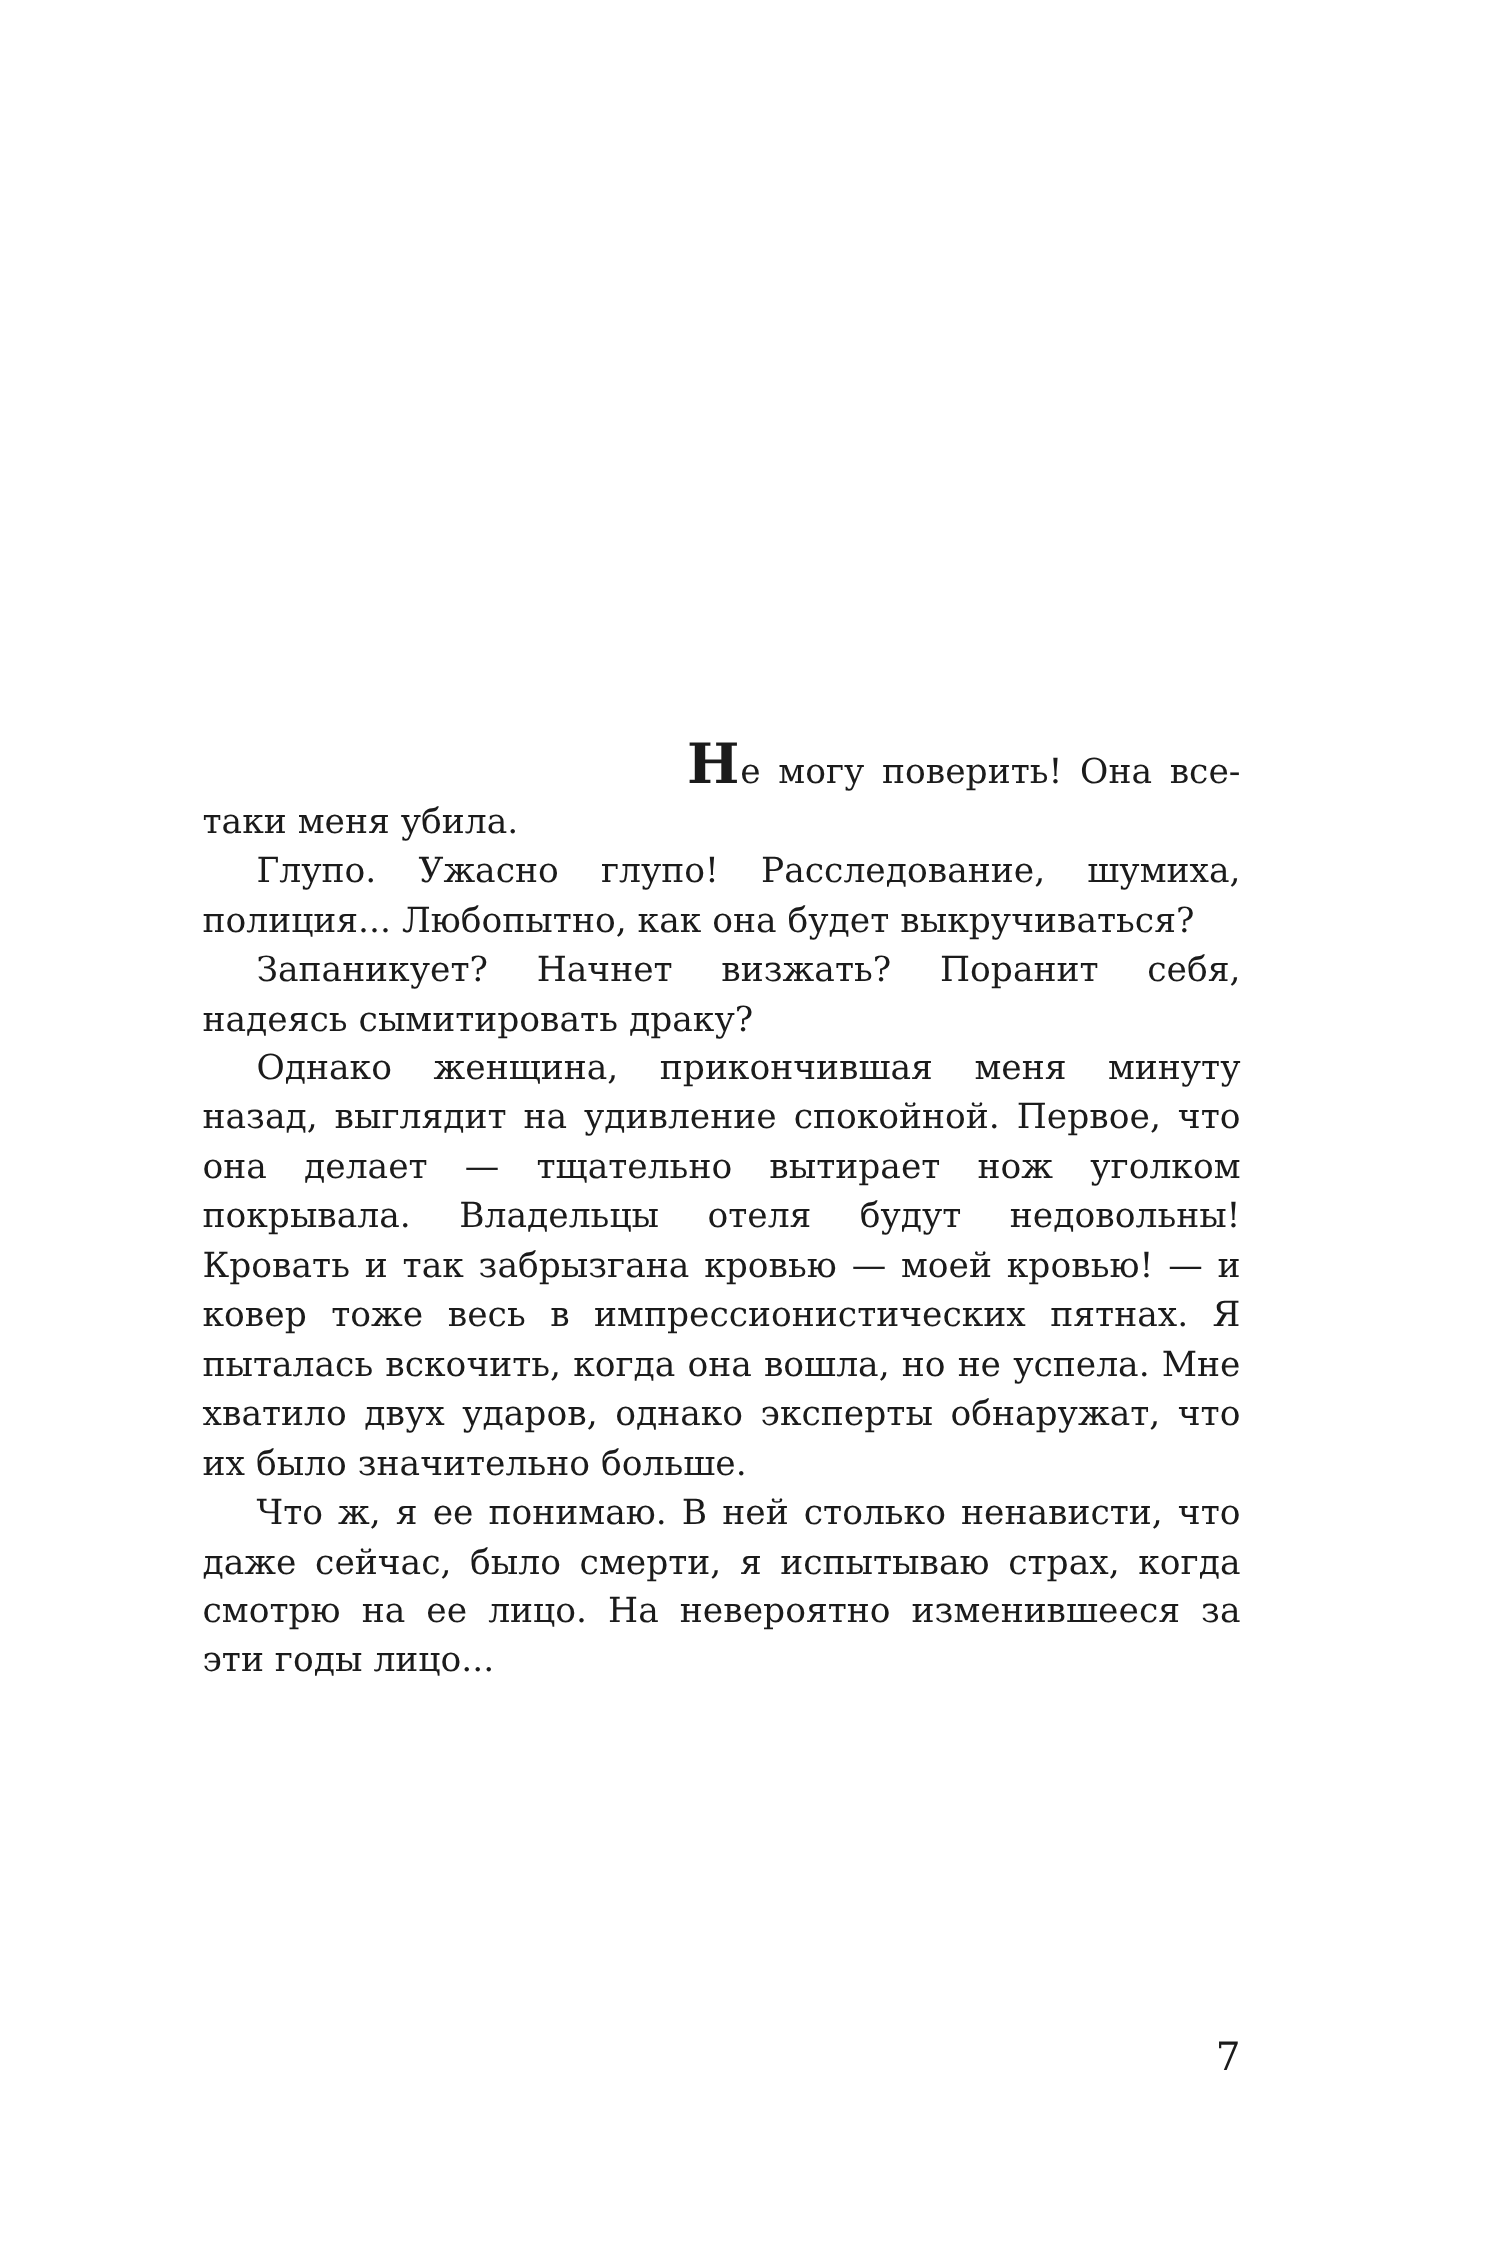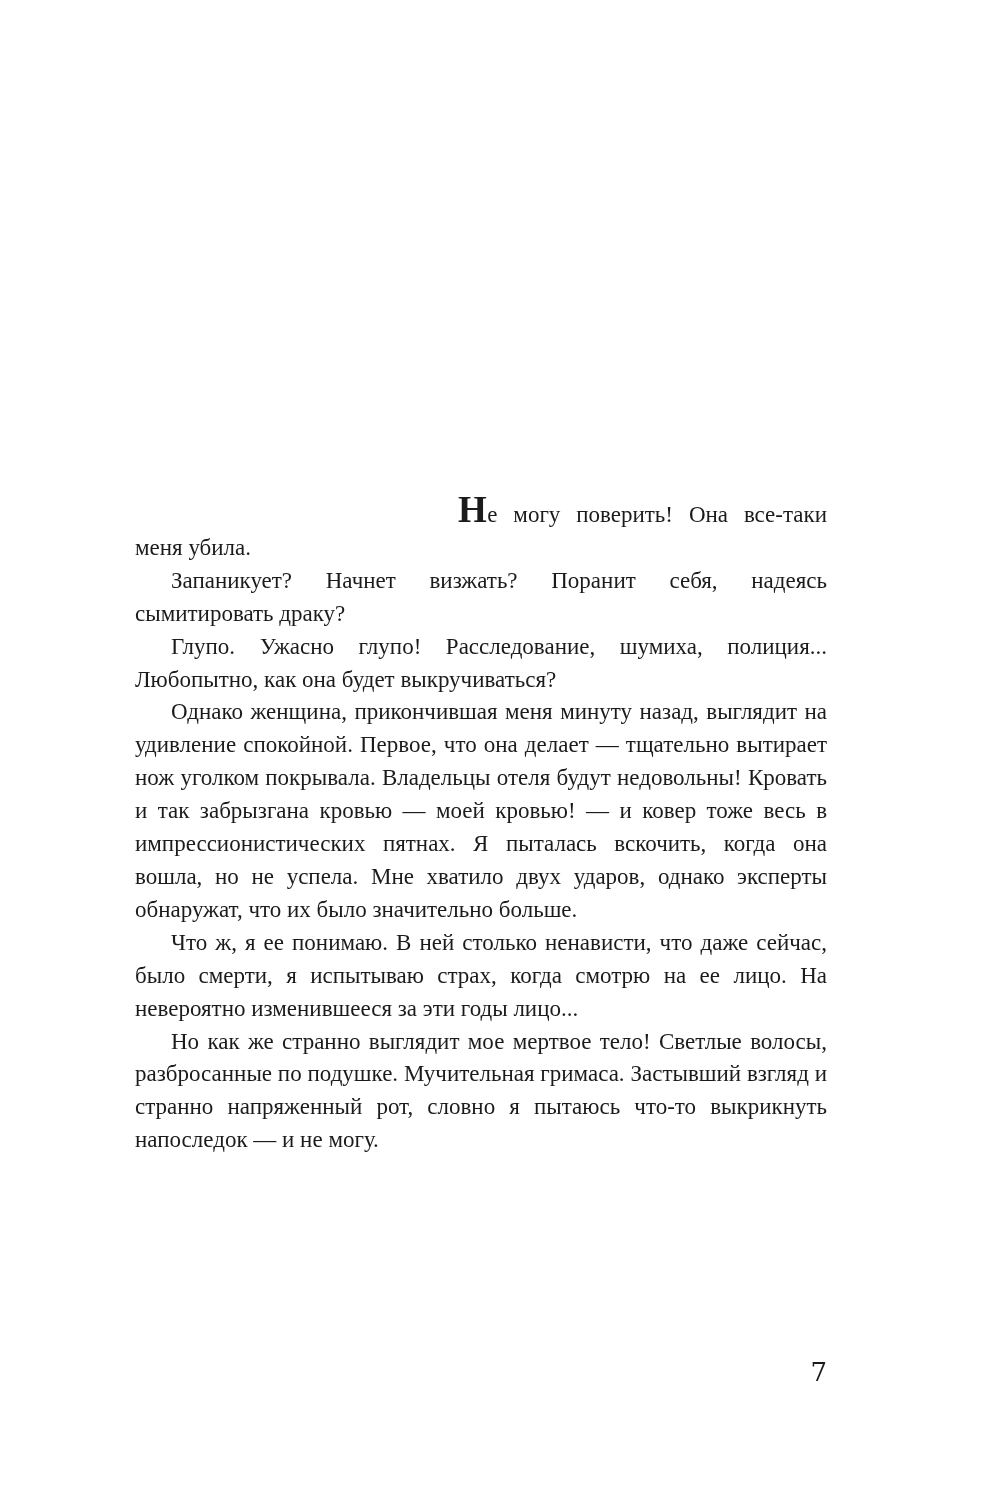--- a/index.html
+++ b/index.html
@@ -18,21 +18,20 @@
   .book-page {
     position: absolute;
     inset: 0;
     background: #ffffff;
   }
   .text-block {
     position: absolute;
     left: 135px;
     top: 499px;
     width: 692px;
-    font-family: Liberation Serif, serif;
   }
   .text-block p {
     margin: 0;
     font-size: 23px;
     line-height: 32.9px;
     text-align: justify;
     text-indent: 36px;
     hyphens: manual;
   }
   p.opening {
@@ -57,27 +56,26 @@
 </head>
 <body>
 
 <div class="book-page">
 
   <div class="text-block">
 
     <p class="opening"><span class="drop-cap">Н</span><span>е могу поверить! Она все-таки меня убила.</span></p>
 
 
+    <p>Глупо. Ужасно глупо! Расследование, шумиха, полиция... Любопытно, как она будет выкручиваться?</p>
+
     <p>Запаникует? Начнет визжать? Поранит себя, надеясь сымитировать драку?</p>
-
-    <p>Глупо. Ужасно глупо! Расследование, шумиха, полиция... Любопытно, как она будет выкручиваться?</p>
 
     <p>Однако женщина, прикончившая меня минуту назад, выглядит на удивление спокойной. Первое, что она делает — тщательно вытирает нож уголком покрывала. Владельцы отеля будут недовольны! Кровать и так забрызгана кровью — моей кровью! — и ковер тоже весь в импрессионистических пятнах. Я пыталась вскочить, когда она вошла, но не успела. Мне хватило двух ударов, однако эксперты обнаружат, что их было значительно больше.</p>
 
     <p>Что ж, я ее понимаю. В ней столько ненависти, что даже сейчас, было смерти, я испытываю страх, когда смотрю на ее лицо. На невероятно изменившееся за эти годы лицо...</p>
 
-    <p>Но как же странно выглядит мое мертвое тело! Светлые волосы, разбросанные по подушке. Мучительная гримаса. Застывший взгляд и странно напряженный рот, словно я пытаюсь что-то выкрикнуть напоследок — и не могу.</p>
 
   </div>
 
   <div class="page-number">7</div>
 
 </div>
 
 </body></html>

